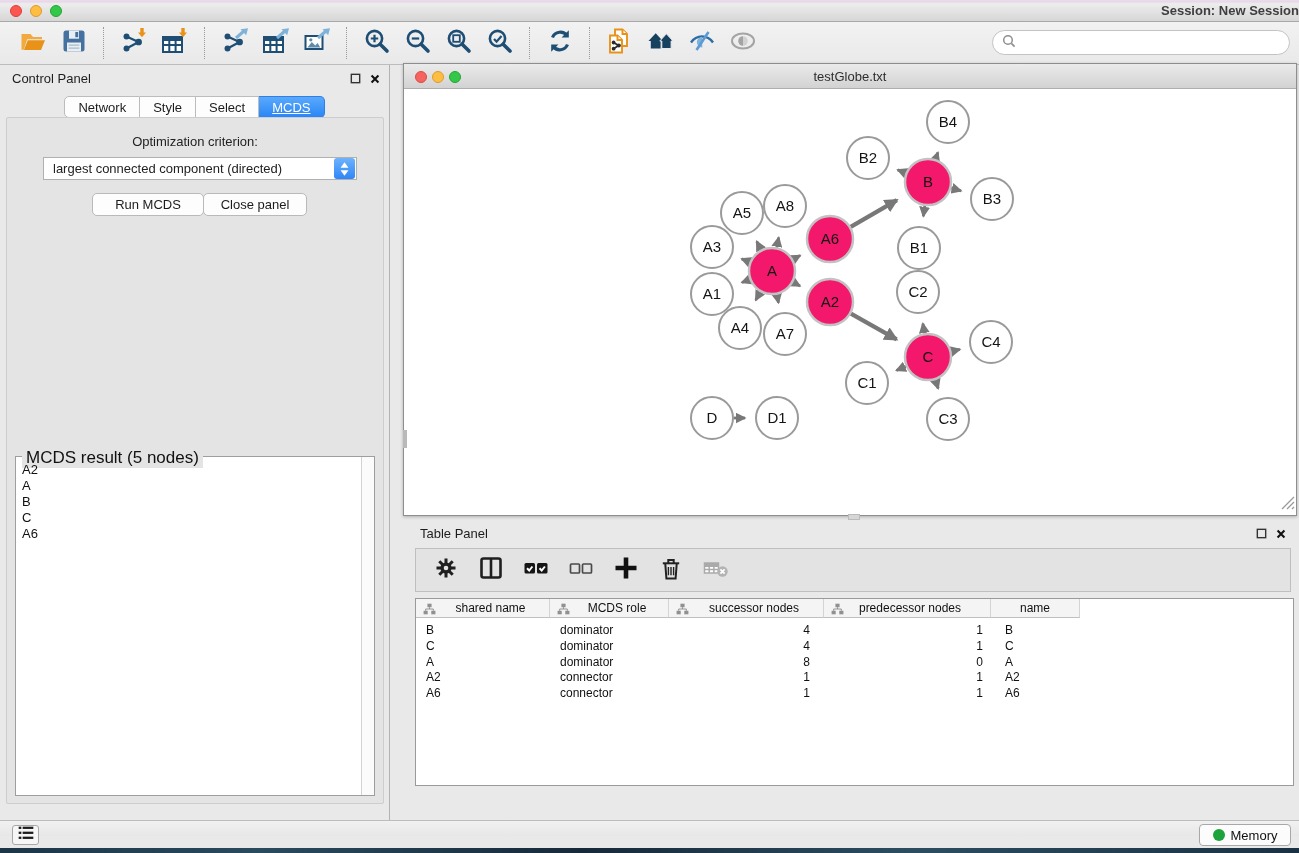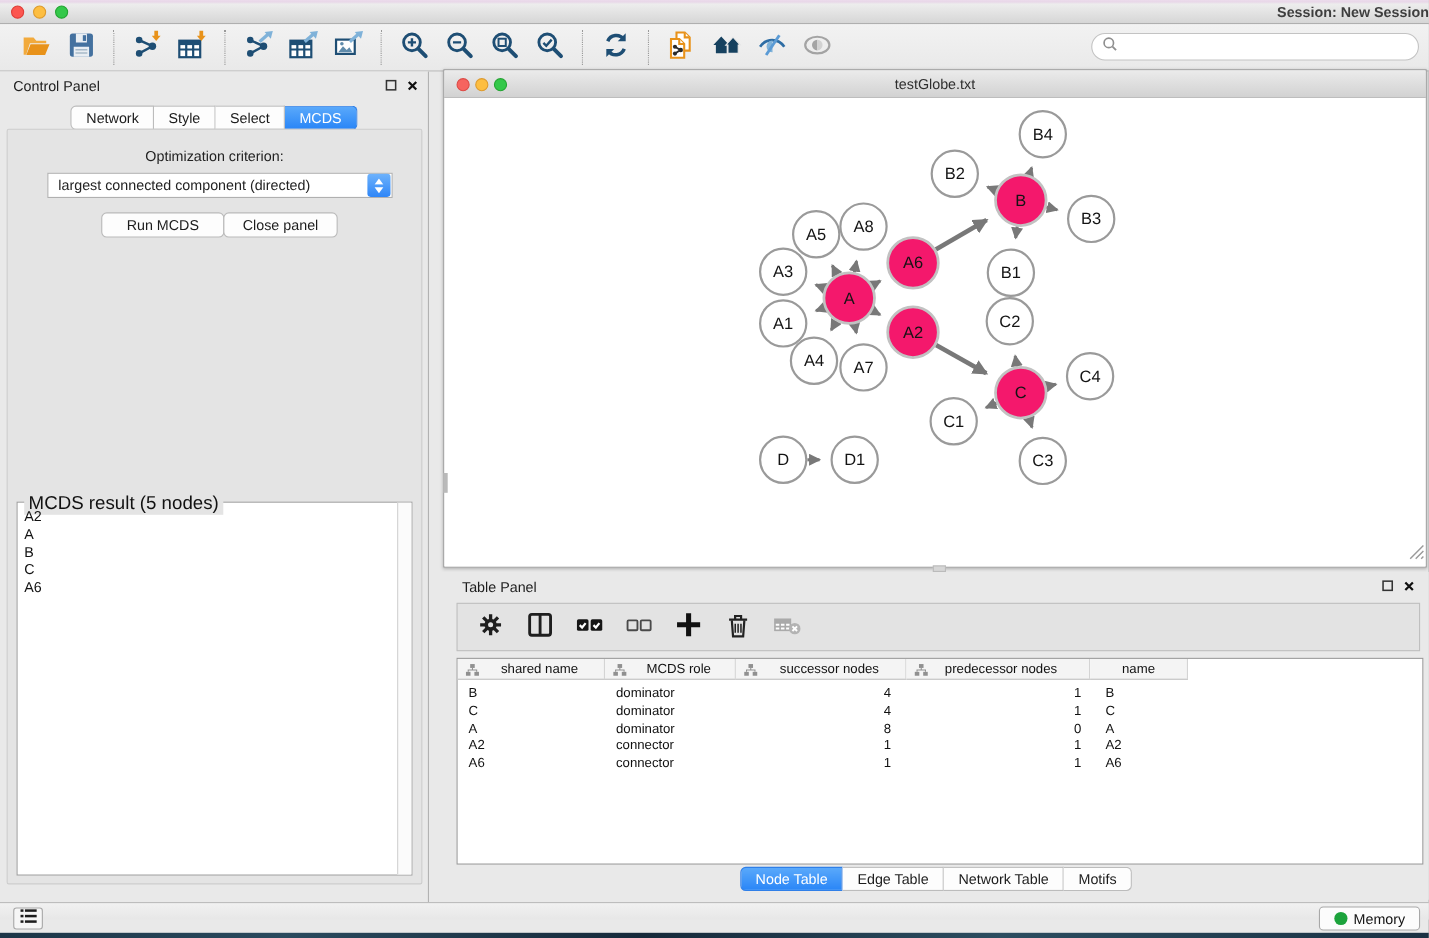--- a/index.html
+++ b/index.html
@@ -34,21 +34,21 @@
 
   
   .control-panel { position:absolute; left:0; top:65px; width:390px; height:755px;
     background:#e9e9e9; border-right:1px solid #b2b2b2; }
   .panel-head { position:absolute; left:12px; top:6px; font-size:13px; color:#1d1d1d; }
   .panel-icons { position:absolute; right:8px; top:6px; display:flex; gap:7px; align-items:center; }
   .cp-tabs { position:absolute; left:0; right:0; top:31px; display:flex; justify-content:center; }
   .seg { font-size:13px; padding:3px 13px; background:#fdfdfd; border:1px solid #bcbcbc;
     border-left:none; color:#1c1c1c; height:22px; display:flex; align-items:center; }
   .seg:first-child { border-left:1px solid #bcbcbc; border-radius:5px 0 0 5px; }
-  .seg:last-child { border-radius:0 5px 5px 0; }
+  .seg:last-child { border-radius:0 5px 5px 0;text-decoration:underline; }
   .seg.sel { background:linear-gradient(#5aa9fb,#2a86f7); border-color:#2f7fe8; color:#fff; }
   .cp-content { position:absolute; left:6px; top:52px; width:378px; height:687px;
     background:#e4e4e4; border:1px solid #cdcdcd; border-radius:2px; }
   .opt-label { position:absolute; left:0; right:0; top:16px; text-align:center; font-size:13px; }
   .dropdown { position:absolute; left:36px; top:39px; width:314px; height:23px; background:#fff;
     border:1px solid #b0b0b0; border-radius:0; font-size:13px; display:flex; align-items:center; }
   .dropdown .val { flex:1; padding-left:9px; }
   .dropdown .stepper { width:21px; height:21px; border-radius:3px;
     background:linear-gradient(#6db2fc,#2f86f7); display:flex; flex-direction:column;
     align-items:center; justify-content:center; gap:2px; margin-right:1px; }
@@ -627,26 +627,20 @@
           <div class="td" style="width:89px;padding-left:14px;text-align:left;">A2</div>
         </div>
         <div class="trow" style="top:86.2px">
           <div class="td" style="width:134px;padding-left:10px;text-align:left;">A6</div>
           <div class="td" style="width:119px;padding-left:10px;text-align:left;">connector</div>
           <div class="td" style="width:155px;padding-right:14px;text-align:right;">1</div>
           <div class="td" style="width:167px;padding-right:8px;text-align:right;">1</div>
           <div class="td" style="width:89px;padding-left:14px;text-align:left;">A6</div>
         </div>
       </div>
-    <div class="bottom-tabs" id="bottom-tabs">
-        <div class="seg sel">Node Table</div>
-        <div class="seg">Edge Table</div>
-        <div class="seg">Network Table</div>
-        <div class="seg">Motifs</div>
-      </div>
   </div>
 
   <div class="statusbar">
     <div class="list-btn">
       <span>
         <svg width="16" height="14" viewBox="0 0 24 21">
             <g fill="#1d1d1d">
               <rect x="1" y="1" width="4" height="3.4"></rect>
               <rect x="7" y="1" width="16" height="3.4"></rect>
               <rect x="1" y="8.5" width="4" height="3.4"></rect>

